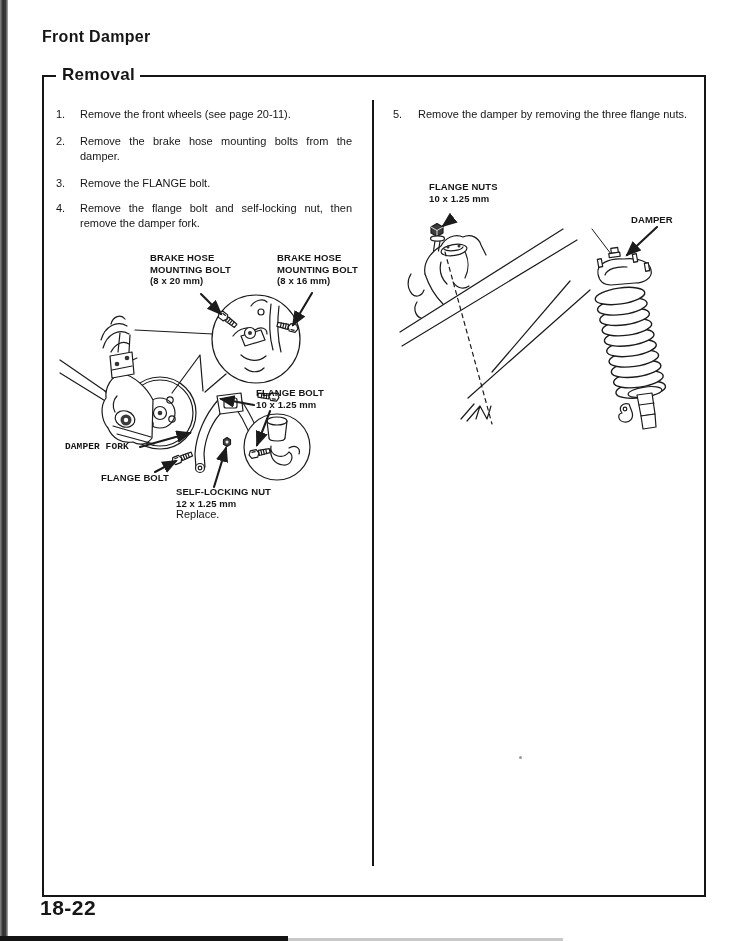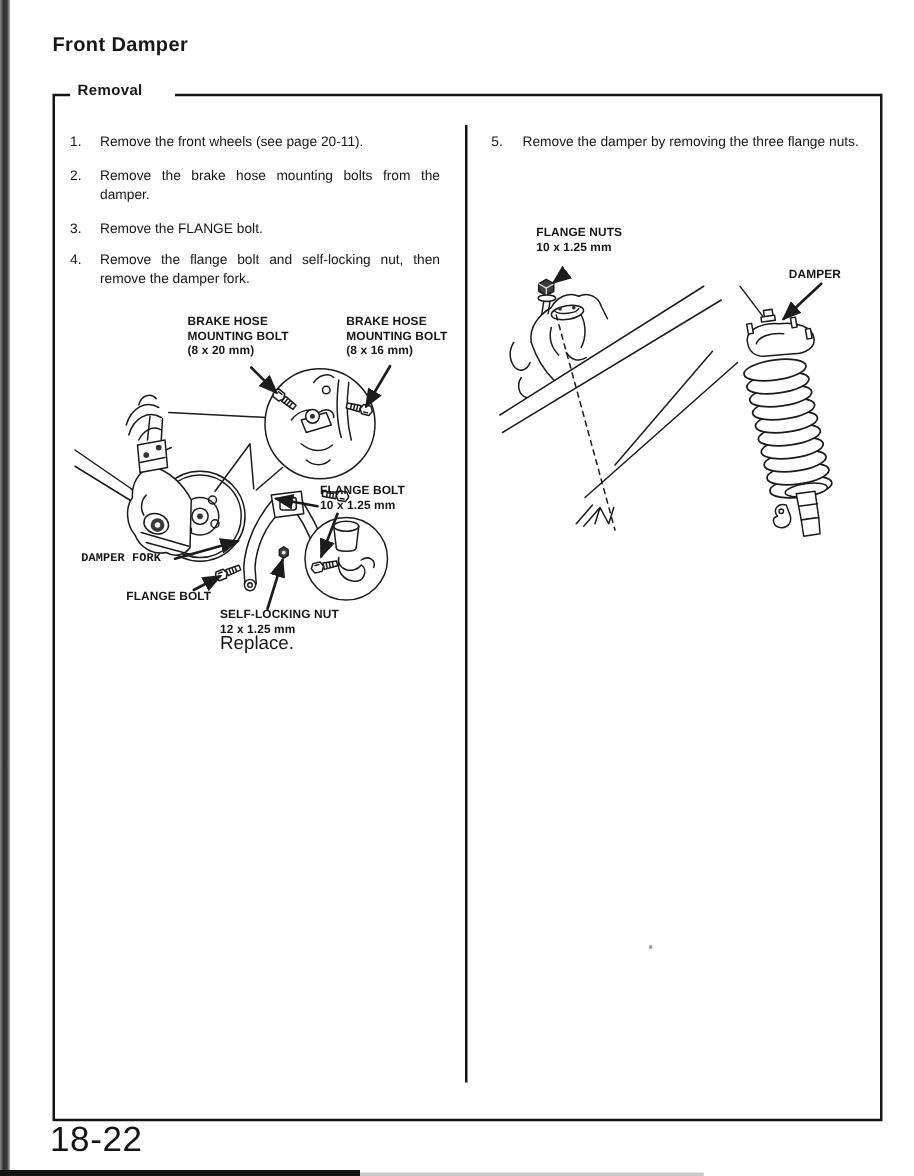--- a/index.html
+++ b/index.html
@@ -8,28 +8,28 @@
     background:#ffffff;color:#161616;
     font-family:"Liberation Sans", sans-serif;
     -webkit-font-smoothing:antialiased;
   }
   .abs{position:absolute;}
   .scan-strip{left:0;top:0;width:8px;height:941px;
     background:linear-gradient(90deg,#8a8a8a 0%,#303030 35%,#3a3a3a 70%,#b5b5b5 100%);}
   .page-title{left:42px;top:28px;font-size:16px;font-weight:bold;letter-spacing:.3px;}
   .removal-box{left:42px;top:75px;width:660px;height:818px;border:2px solid #151515;}
   .border-gap{left:56px;top:71px;width:84px;height:9px;background:#ffffff;}
-  .section-title{left:62px;top:65px;font-size:12px;font-weight:bold;letter-spacing:.3px;text-align:center;}
+  .section-title{left:62px;top:65px;font-size:17px;font-weight:bold;letter-spacing:.3px;text-align:center;}
   .divider{left:372px;top:100px;width:2px;height:766px;background:#151515;}
   .step{display:flex;font-size:11px;line-height:15px;}
   .step .num{flex:none;}
   .step .txt{text-align:justify;}
   .dlabel{font-size:9.5px;font-weight:bold;line-height:11.5px;white-space:pre-line;letter-spacing:.1px;}
-  .dnote{font-size:15px;font-weight:normal;line-height:11.5px;}
-  .page-number{left:40px;top:896px;font-size:28px;font-weight:normal;letter-spacing:.5px;}
+  .dnote{font-size:11px;font-weight:normal;line-height:11.5px;}
+  .page-number{left:40px;top:896px;font-size:21px;font-weight:bold;letter-spacing:.5px;}
   .bottom-bar{left:0;top:936px;width:288px;height:5px;background:#141414;}
   .bottom-bar2{left:288px;top:938px;width:275px;height:3px;background:#9a9a9a;opacity:.55;}
   .speck{left:519px;top:756px;width:3px;height:3px;background:#9a9a9a;border-radius:50%;}
   svg{position:absolute;overflow:visible;}
   svg *{vector-effect:none;}
 </style>
 </head>
 <body>
 
 <div class="abs scan-strip"></div>

